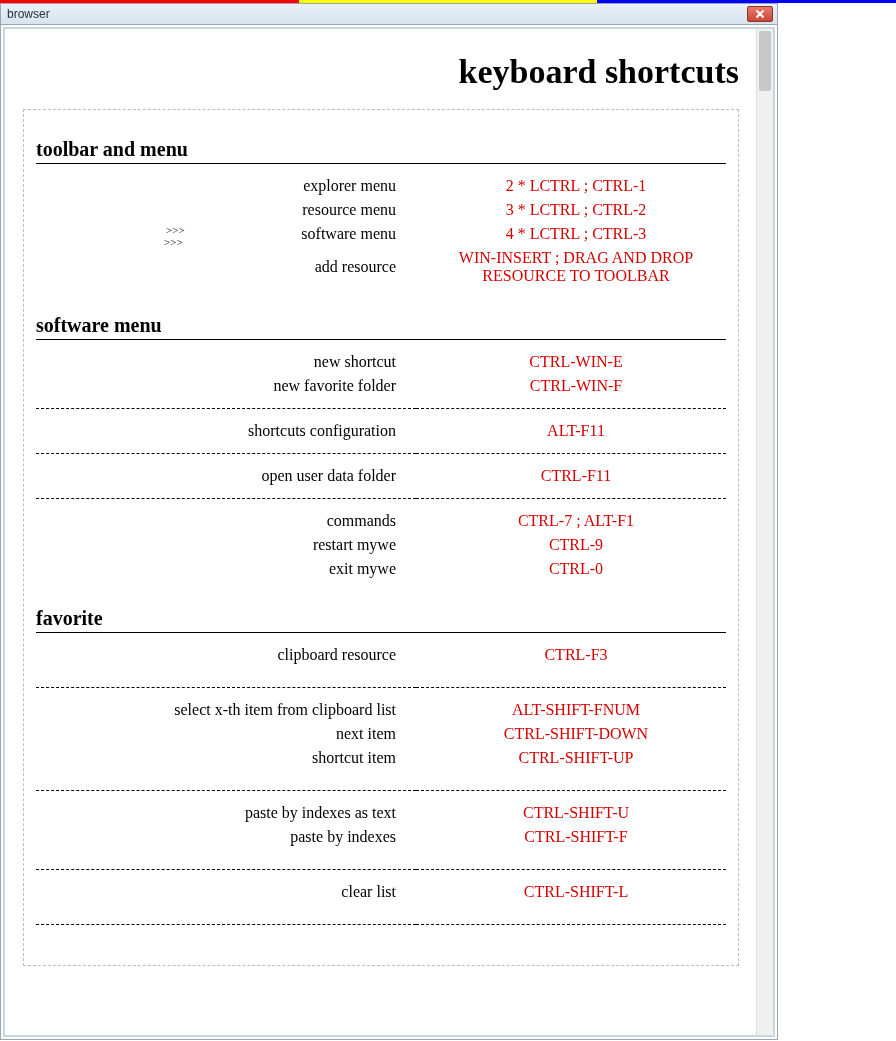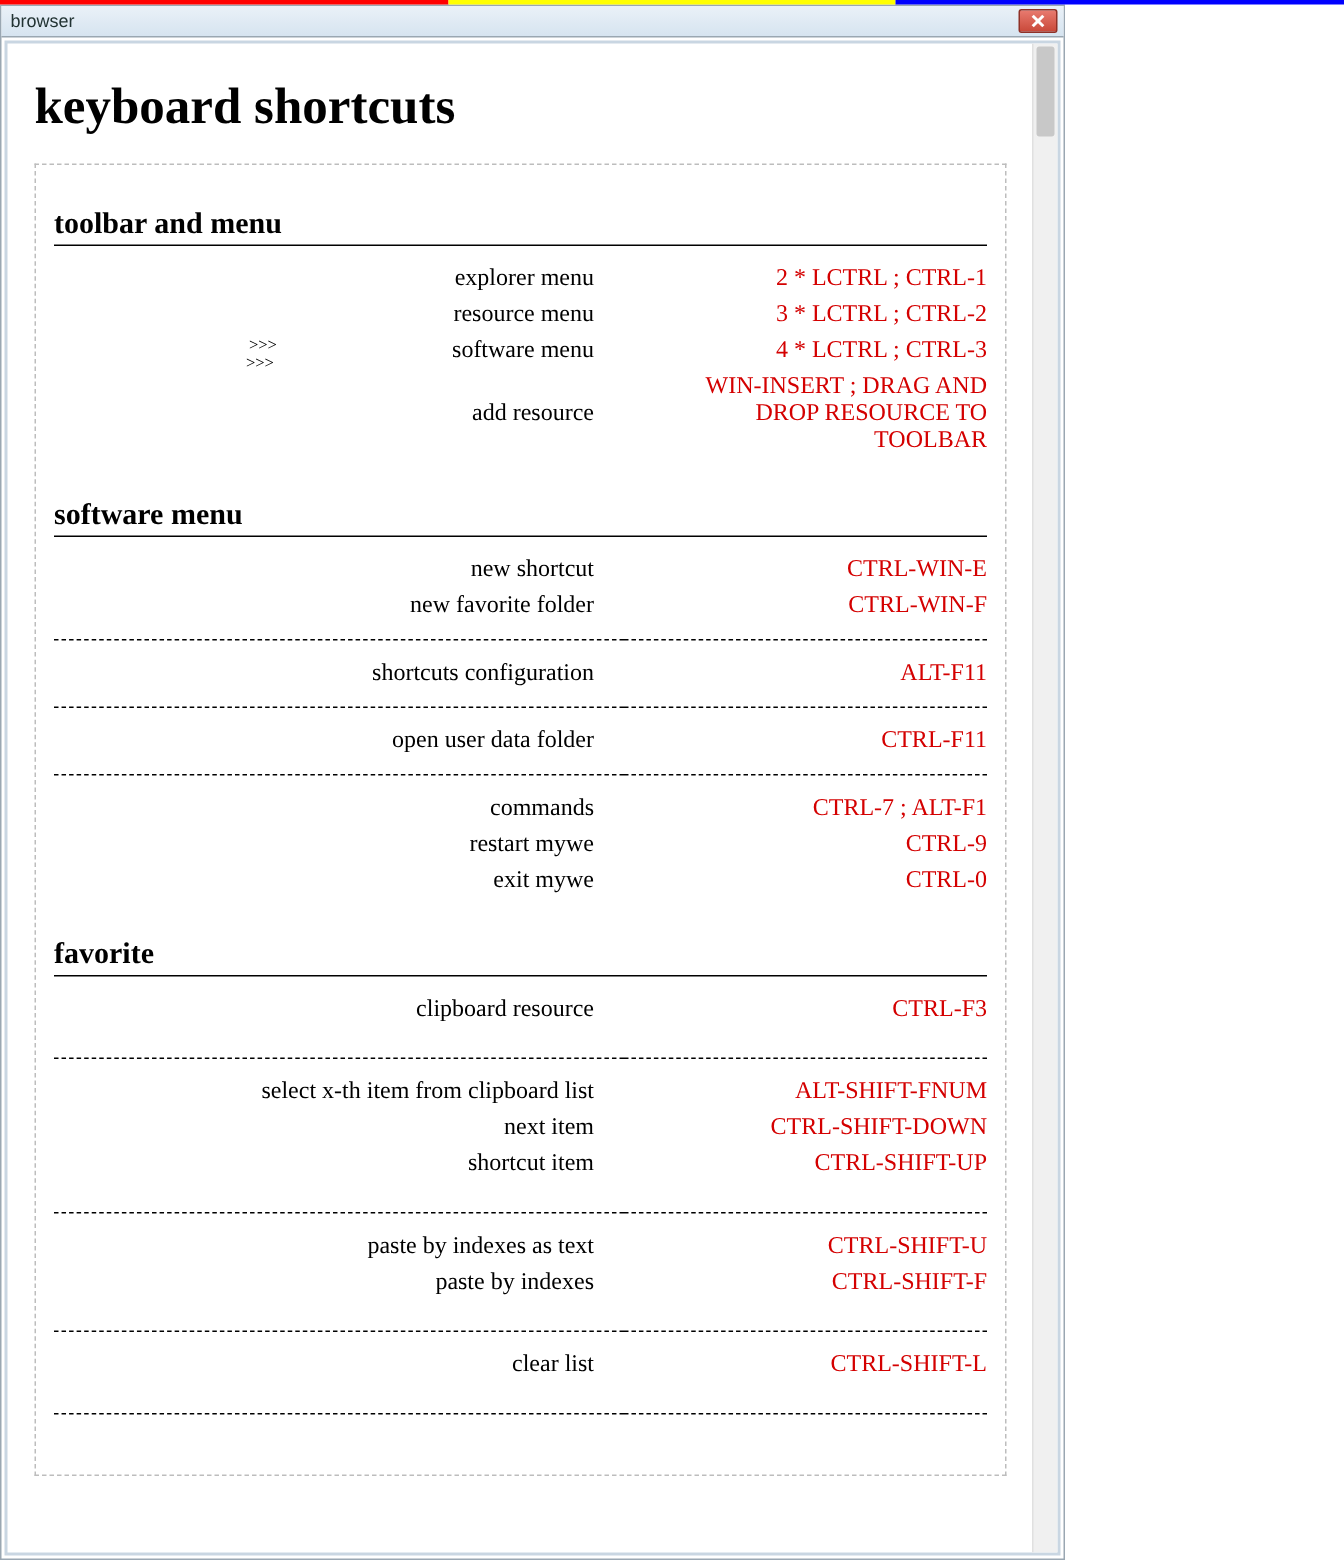--- a/index.html
+++ b/index.html
@@ -19,21 +19,21 @@
     width: 100%;
   }
   .top-strip > div { flex: 1; height: 3px; }
   .strip-red    { background: #ff0000; }
   .strip-yellow { background: #ffff00; }
   .strip-blue   { background: #0000ff; }
 
   
   .window {
     border: 1px solid #9aa7b2;
-    width: 710px;
+    width: 778px;
     height: 1037px;
     box-sizing: border-box;
     display: flex;
     flex-direction: column;
     background: #fff;
   }
 
   .titlebar {
     height: 20px;
     background: linear-gradient(#eaf1f8, #d6e4f0);
@@ -104,20 +104,21 @@
     bottom: 0;
     padding: 20px 18px 0 18px;
     box-sizing: border-box;
     overflow: hidden;
   }
 
   h1.page-title {
     font-size: 34px;
     font-weight: bold;
     margin: 4px 0 18px 0;
+    text-align: right;
   }
 
   .dashed-box {
     border: 1px dashed #bdbdbd;
     padding: 12px 12px 40px 12px;
   }
 
   h3.section-title {
     font-size: 20px;
     font-weight: bold;
@@ -155,21 +156,21 @@
 
   td.label {
     text-align: right;
     padding: 3px 20px 3px 0;
     font-size: 16px;
     color: #000;
     vertical-align: middle;
     position: relative;
   }
   td.value {
-    text-align: right;
+    text-align: center;
     padding: 3px 0 3px 10px;
     font-size: 16px;
     color: #d40000;
     vertical-align: middle;
   }
 
   .marker {
     position: absolute;
     left: 130px;
     font-size: 11px;

